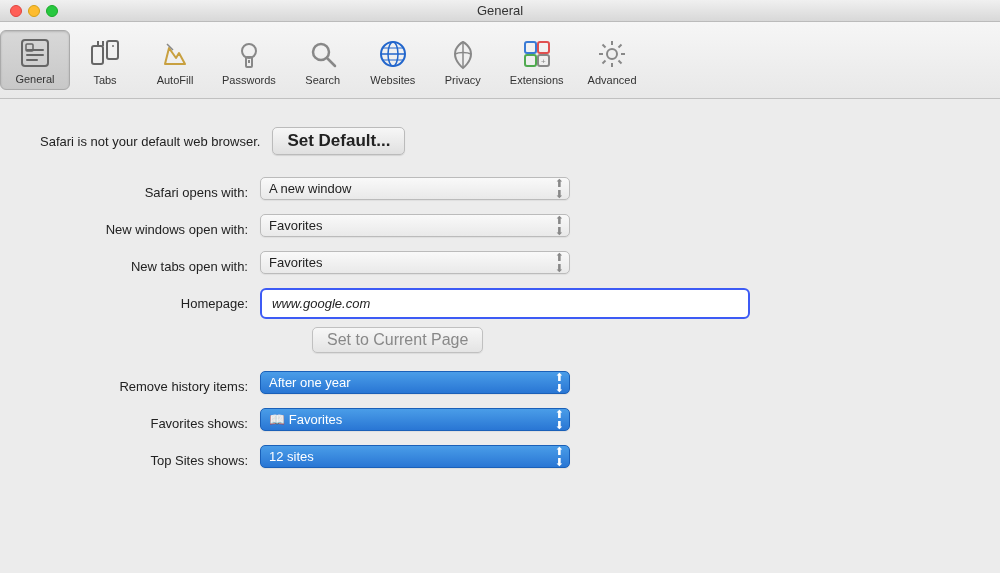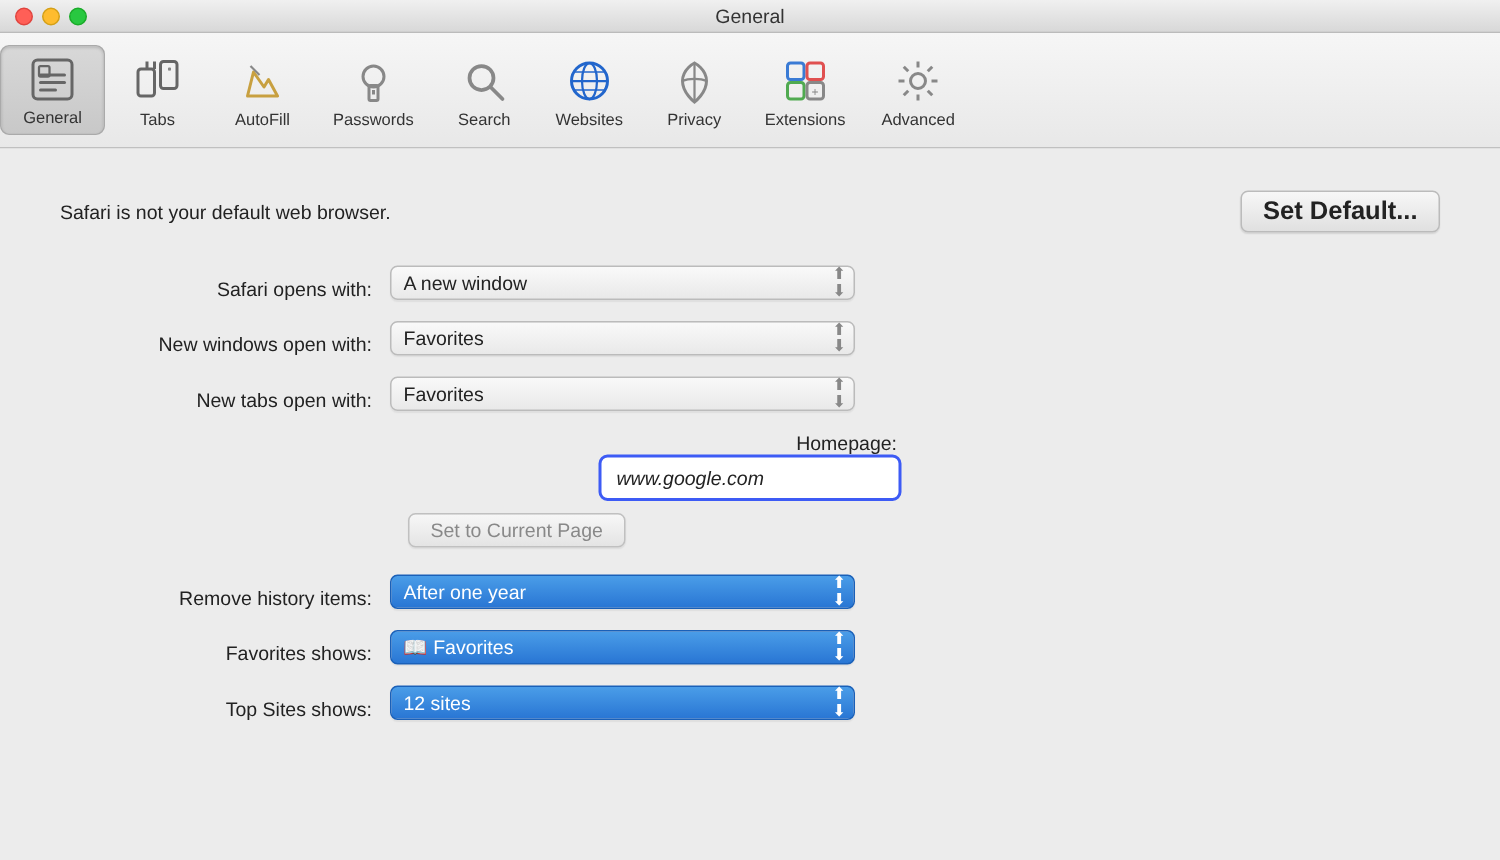--- a/index.html
+++ b/index.html
@@ -89,22 +89,22 @@
       background: #ececec;
       padding: 20px 40px;
       height: calc(573px - 22px - 60px);
       overflow-y: auto;
     }
 
     
     .default-browser-row {
       display: flex;
       align-items: center;
-      justify-content: space-between;
-      gap: 31px;
+      justify-content: flex-start;
+      gap: 12px;
       margin-bottom: 22px;
       margin-top: 8px;
     }
     .default-browser-text {
       font-size: 13px;
       font-weight: 500;
       color: #222;
     }
     .set-default-btn {
       padding: 3px 14px;
@@ -207,24 +207,25 @@
       display: flex;
       justify-content: flex-start;
       margin-bottom: 18px;
       padding-left: 232px;
     }
     .set-current-btn {
       padding: 3px 14px;
       background: linear-gradient(to bottom, #f7f7f7, #e4e4e4);
       border: 1px solid #c0c0c0;
       border-radius: 5px;
-      font-size: 13px;
+      font-size: 16px;
       color: #888;
       cursor: default;
       box-shadow: 0 1px 1px rgba(0,0,0,0.07);
+      margin-left: 40px;
     }
   </style>
 </head>
 <body>
 
 <div class="title-bar">
   <div class="traffic-lights">
     <div class="traffic-light close"></div>
     <div class="traffic-light minimize"></div>
     <div class="traffic-light maximize"></div>
@@ -397,21 +398,21 @@
           <option>Favorites</option>
           <option>Homepage</option>
           <option>Empty Page</option>
           <option>Same Page</option>
         </select>
         <span class="select-arrow">⬆<br>⬇</span>
       </div>
     </div>
   </div>
 
-  <div class="settings-row homepage-row" style="margin-bottom:8px;flex-direction:column;">
+  <div class="settings-row homepage-row" style="margin-bottom:8px;">
     <span class="settings-label homepage-label-outer">Homepage:</span>
     <div class="homepage-box">
       <input class="homepage-input" type="text" value="www.google.com" style="">
     </div>
   </div>
 
   <div class="set-current-row">
     <button class="set-current-btn">Set to Current Page</button>
   </div>
 

